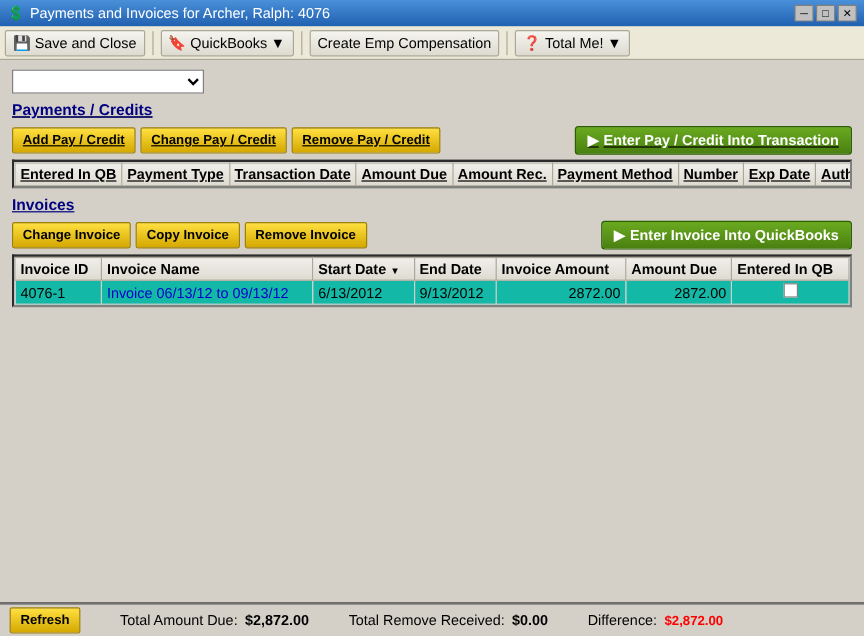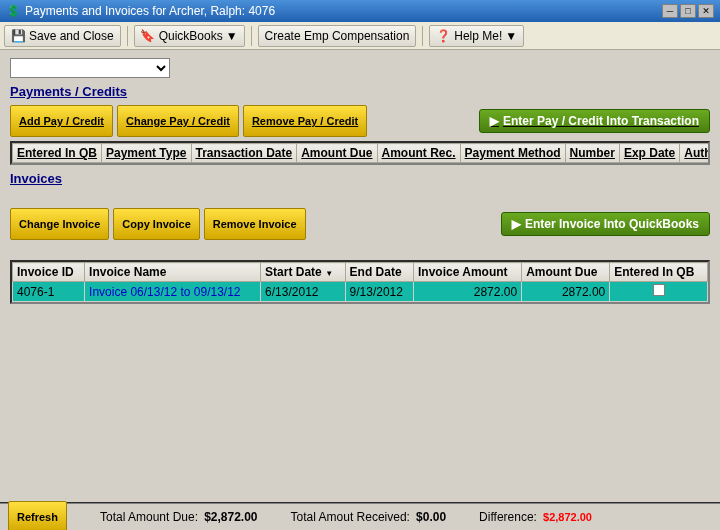--- a/index.html
+++ b/index.html
@@ -78,21 +78,21 @@
 
     .btn-yellow {
       background: linear-gradient(to bottom, #ffe040, #d4a800);
       border: 1px solid #a08000;
       color: #000;
       padding: 3px 8px;
       cursor: pointer;
       font-size: 11px;
       font-weight: bold;
       border-radius: 2px;
-      height: 32px;
+      height: 22px;
     }
 
     .btn-green-large {
       background: linear-gradient(to bottom, #6aaa20, #4a8010);
       border: 1px solid #2a6000;
       color: white;
       padding: 4px 10px;
       cursor: pointer;
       font-size: 11px;
       font-weight: bold;
@@ -141,21 +141,21 @@
     .table-container-invoice {
       border: 2px inset #808080;
       overflow: auto;
       flex: 1;
       max-height: 100px;
     }
 
     .invoices-section {
       display: flex;
       flex-direction: column;
-      gap: 20px;
+      gap: 4px;
     }
 
     .payments-section {
       display: flex;
       flex-direction: column;
       gap: 4px;
       text-decoration: underline;
     }
 
     .status-bar {
@@ -208,21 +208,21 @@
     <span>QuickBooks</span>
     <span>▼</span>
   </button>
   <div class="toolbar-separator"></div>
   <button class="toolbar-btn">
     <span>Create Emp Compensation</span>
   </button>
   <div class="toolbar-separator"></div>
   <button class="toolbar-btn">
     <span>❓</span>
-    <span>Help Me!</span>
+    <span>Total Me!</span>
     <span>▼</span>
   </button>
 </div>
 
 <div class="main-content">
 
   <div class="anticipated-row">
     <select class="anticipated-select">
       <option value=""></option>
     </select>
@@ -306,20 +306,20 @@
 
 </div>
 
 <div class="status-bar">
   <button class="btn-yellow">Refresh</button>
   <span class="status-text">
     <span>Total Amount Due:</span>
     &nbsp;<strong>$2,872.00</strong>
   </span>
   <span class="status-text">
-    <span>Total Amout Received:</span>
+    <span>Total Remove Received:</span>
     &nbsp;<strong>$0.00</strong>
   </span>
   <span class="status-text">
     <span>Difference:</span>
     &nbsp;<span class="status-diff">$2,872.00</span>
   </span>
 </div>
 
 </body></html>

